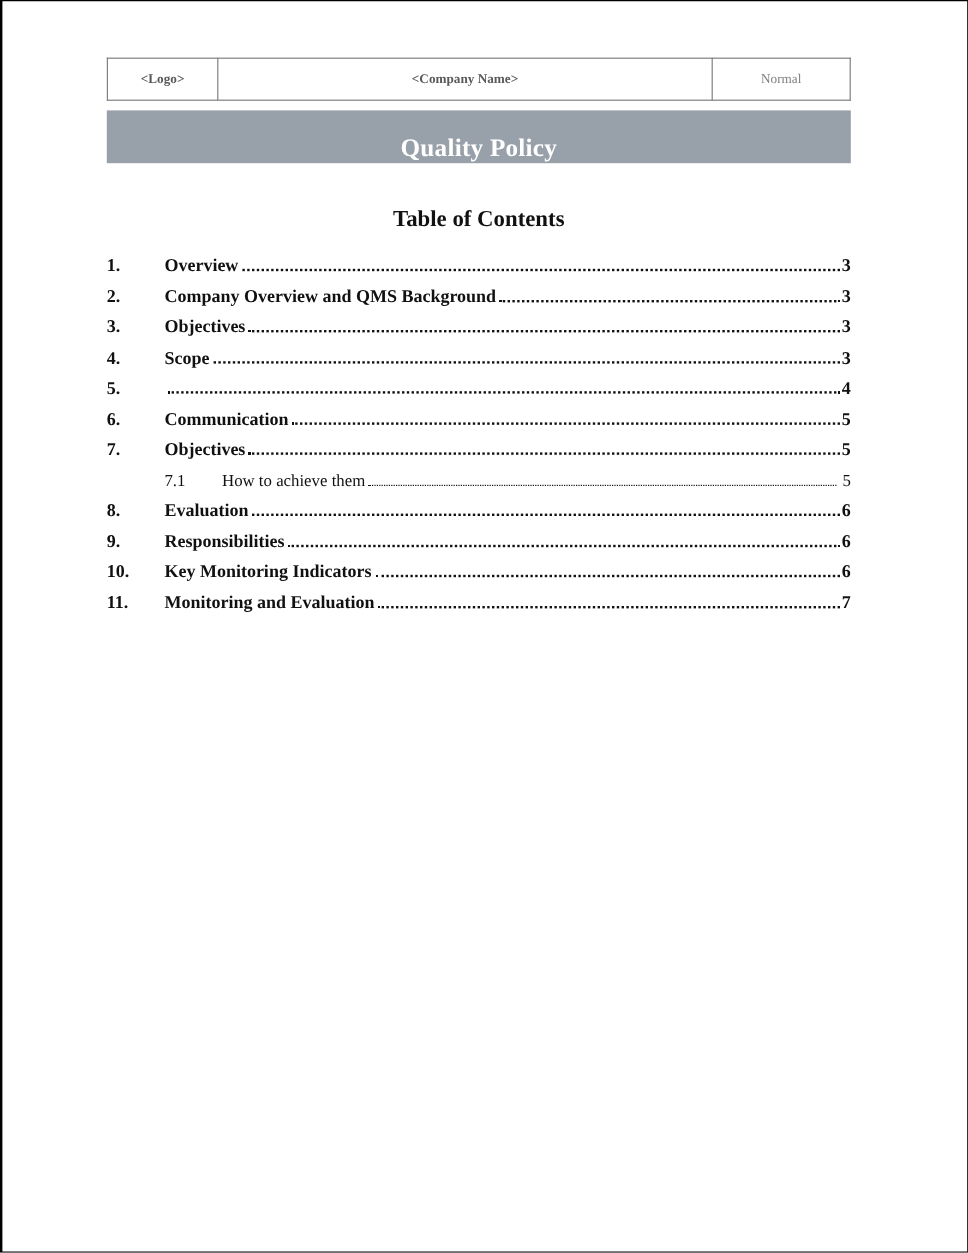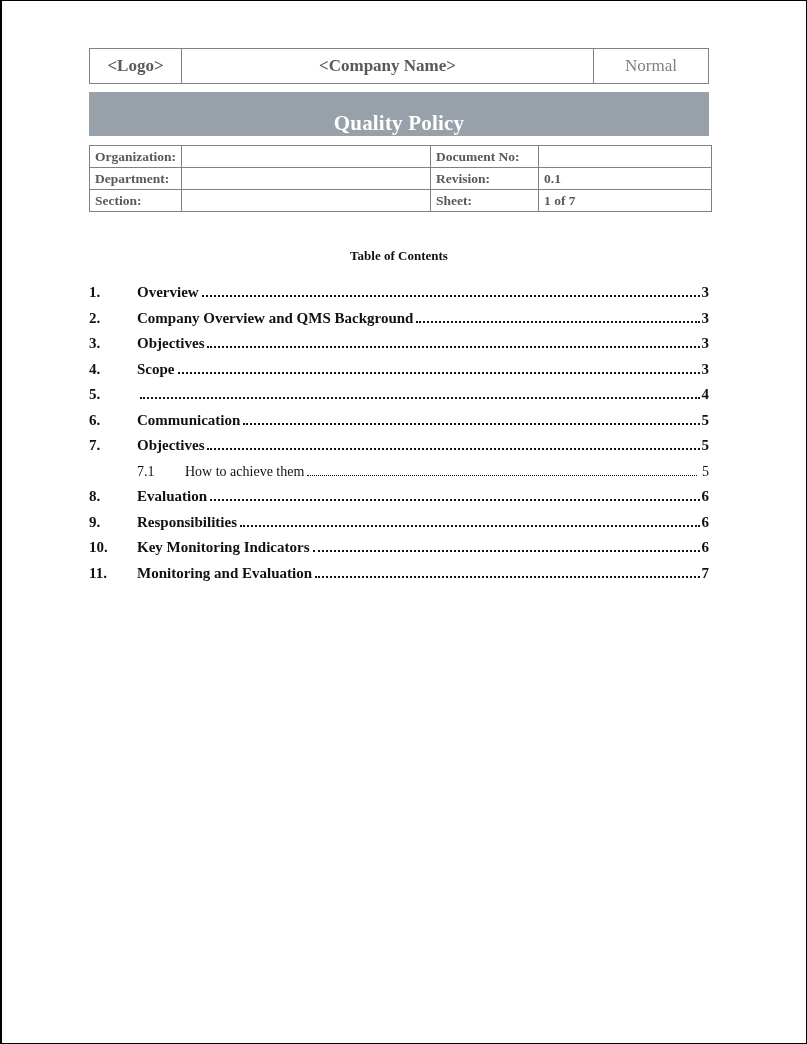--- a/index.html
+++ b/index.html
@@ -19,21 +19,21 @@
   }
 
   
   table { border-collapse: collapse; width: 100%; table-layout: fixed; }
   .header-table { margin-bottom: 8px; }
   .header-table td {
     border: 1px solid #808080;
     height: 35px;
     text-align: center;
     vertical-align: middle;
-    font-size: 17px;
+    font-size: 11px;
     font-weight: bold;
     color: #595959;
   }
   .header-table .col-logo { width: 92px; }
   .header-table .col-class { width: 115px; }
   .header-table td.cell-class {
     font-weight: normal;
     color: #7f7f7f;
   }
 
@@ -63,21 +63,21 @@
   }
   .meta-table .col-l1 { width: 92px; }
   .meta-table .col-v1 { width: 249px; }
   .meta-table .col-l2 { width: 108px; }
   .meta-table .col-v2 { width: 173px; }
 
   
   .toc-heading {
     margin-top: 36px;
     text-align: center;
-    font-size: 13px;
+    font-size: 19px;
     font-weight: bold;
     color: #111111;
   }
   .toc-list { margin-top: 21px; }
   .toc-row {
     display: flex;
     align-items: baseline;
     font-size: 15px;
     font-weight: bold;
     color: #111111;
@@ -120,42 +120,20 @@
         <td>&lt;Company Name&gt;</td>
         <td class="col-class cell-class">Normal</td>
       </tr>
     </tbody>
       </table>
 
     <div class="banner">
       <span>Quality Policy</span>
     </div>
 
-    <table class="meta-table">
-      <tbody>
-          <tr>
-        <td class="col-l1">Organization:</td>
-        <td class="col-v1"></td>
-        <td class="col-l2">Document No:</td>
-        <td class="col-v2"></td>
-      </tr>
-      <tr>
-        <td class="col-l1">Department:</td>
-        <td class="col-v1"></td>
-        <td class="col-l2">Revision:</td>
-        <td class="col-v2">0.1</td>
-      </tr>
-      <tr>
-        <td class="col-l1">Section:</td>
-        <td class="col-v1"></td>
-        <td class="col-l2">Sheet:</td>
-        <td class="col-v2">1 of 7</td>
-      </tr>
-    </tbody>
-      </table>
 
     <div class="toc-heading">Table of Contents</div>
 
     <div class="toc-list">
 
       <div class="toc-row">
         <span class="toc-num">1.</span>
         <span class="toc-title">Overview</span>
         <span class="toc-dots"></span>
         <span class="toc-page">3</span>

